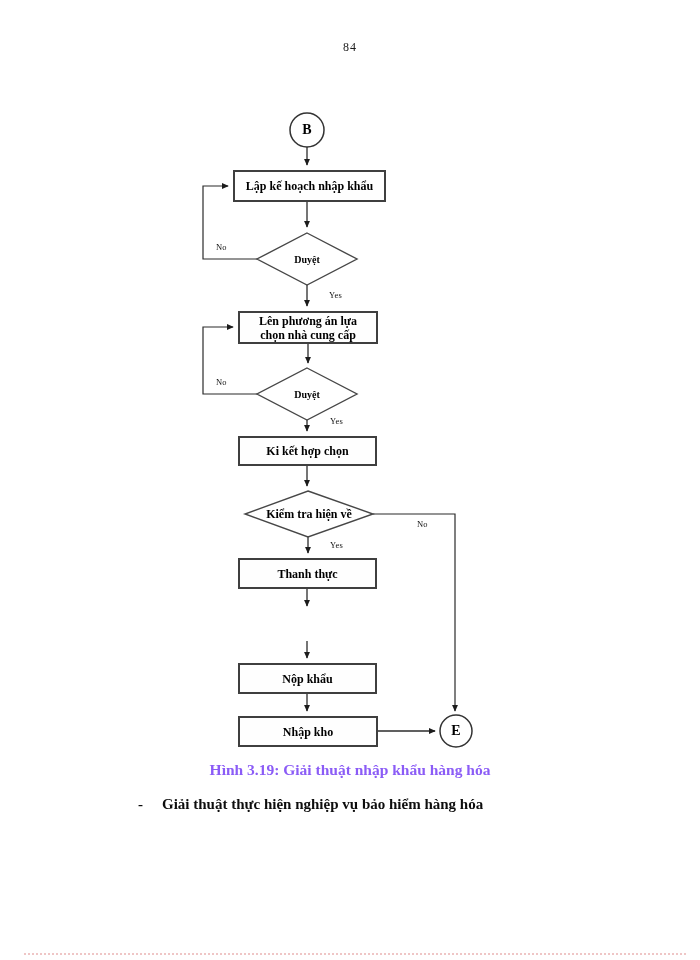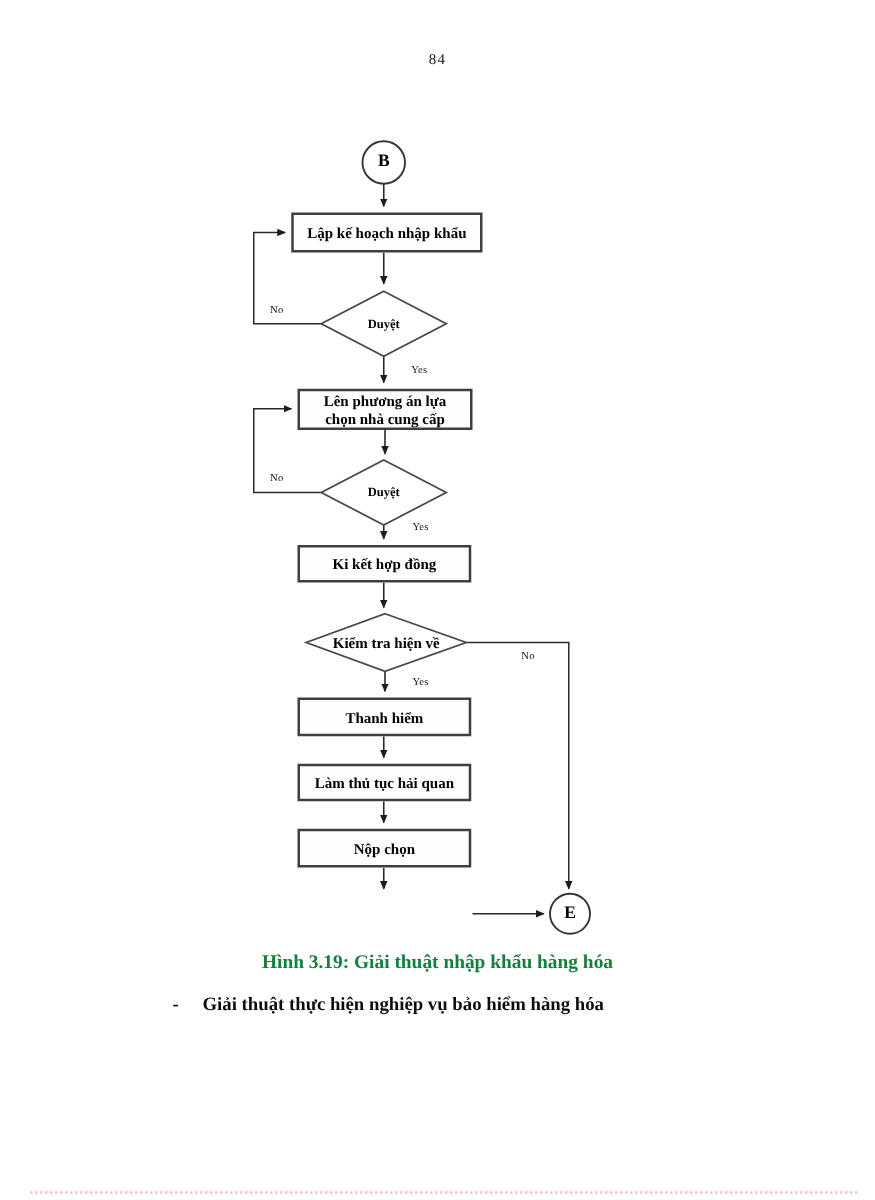--- a/index.html
+++ b/index.html
@@ -24,21 +24,21 @@
   }
   .connector-letter{
     position:absolute;width:34px;height:34px;display:flex;align-items:center;justify-content:center;
     font-weight:bold;font-size:14px;pointer-events:none;
   }
   .branch-label{
     position:absolute;font-weight:normal;font-size:8.5px;letter-spacing:0.2px;color:#111;
   }
   .caption{
     position:absolute;left:0;right:0;top:761px;text-align:center;
-    font-weight:bold;font-size:15.5px;color:#15803d;
+    font-weight:bold;font-size:15.5px;color:#8b5cf6;
   }
   .bullet-line{
     position:absolute;left:138px;top:796px;right:40px;
     font-weight:bold;font-size:15px;color:#0d0d0d;
   }
   .bullet-line .marker{display:inline-block;width:24px;}
   .footer-dotted{
     position:absolute;left:24px;right:14px;top:953px;height:0;
     border-top:2px dotted #eab4b4;opacity:.75;
   }
@@ -83,24 +83,24 @@
   <div class="connector-letter" style="left:290px;top:113px;">B</div>
   <div class="connector-letter" style="left:439px;top:714px;">E</div>
 
   <div class="node-box" style="left:238px;top:311px;width:140px;height:33px;">
     <span>Lên phương án lựa</span>
     <span>chọn nhà cung cấp</span>
   </div>
 
   <div class="node-box" style="left:233px;top:170px;width:153px;height:32px;">Lập kế hoạch nhập khẩu</div>
 
-  <div class="node-box" style="left:238px;top:436px;width:139px;height:30px;">Ki kết hợp đồng</div>
-  <div class="node-box" style="left:238px;top:558px;width:139px;height:31px;">Thanh hiểm</div>
-  <div class="node-box" style="left:238px;top:611px;width:139px;height:30px;">Làm thủ tục hải quan</div>
-  <div class="node-box" style="left:238px;top:663px;width:139px;height:31px;">Nộp chọn</div>
+  <div class="node-box" style="left:238px;top:436px;width:139px;height:30px;">Ki kết hợp chọn</div>
+  <div class="node-box" style="left:238px;top:558px;width:139px;height:31px;">Thanh thực</div>
+  <div class="node-box" style="left:238px;top:663px;width:139px;height:31px;">Nộp khẩu</div>
+  <div class="node-box" style="left:238px;top:716px;width:140px;height:31px;">Nhập kho</div>
 
   <div class="diamond-label" style="left:257px;top:233px;width:100px;height:52px;">Duyệt</div>
   <div class="diamond-label" style="left:257px;top:368px;width:100px;height:52px;">Duyệt</div>
   <div class="diamond-label" style="left:245px;top:491px;width:128px;height:46px;font-size:12px;">Kiểm tra hiện về</div>
 
   <div class="branch-label" style="left:216px;top:242px;">No</div>
   <div class="branch-label" style="left:329px;top:290px;">Yes</div>
   <div class="branch-label" style="left:216px;top:377px;">No</div>
   <div class="branch-label" style="left:330px;top:416px;">Yes</div>
   <div class="branch-label" style="left:417px;top:519px;">No</div>

